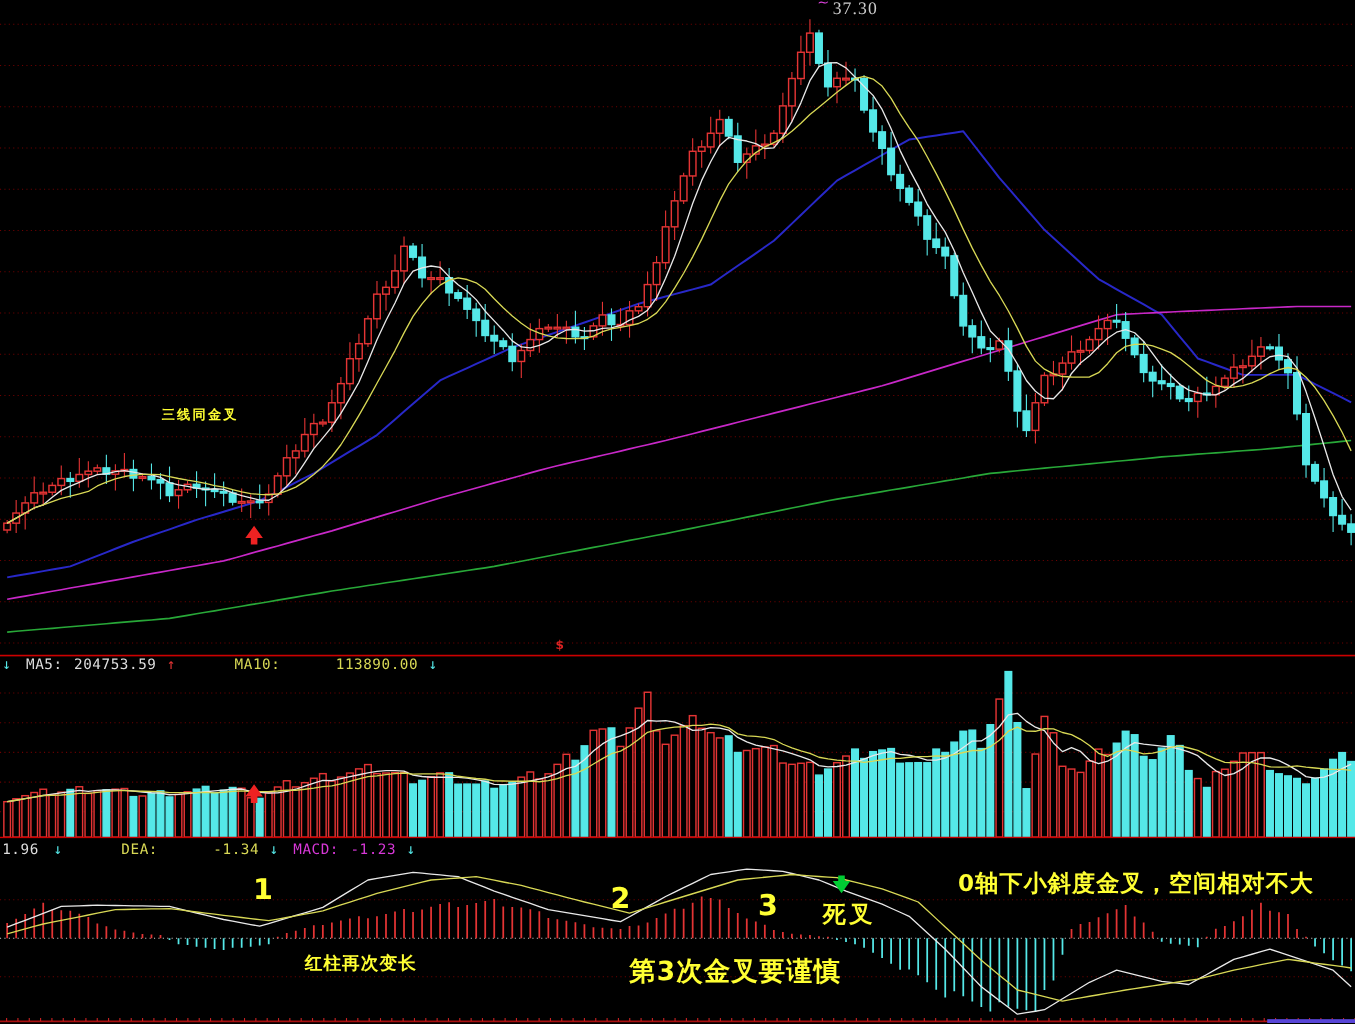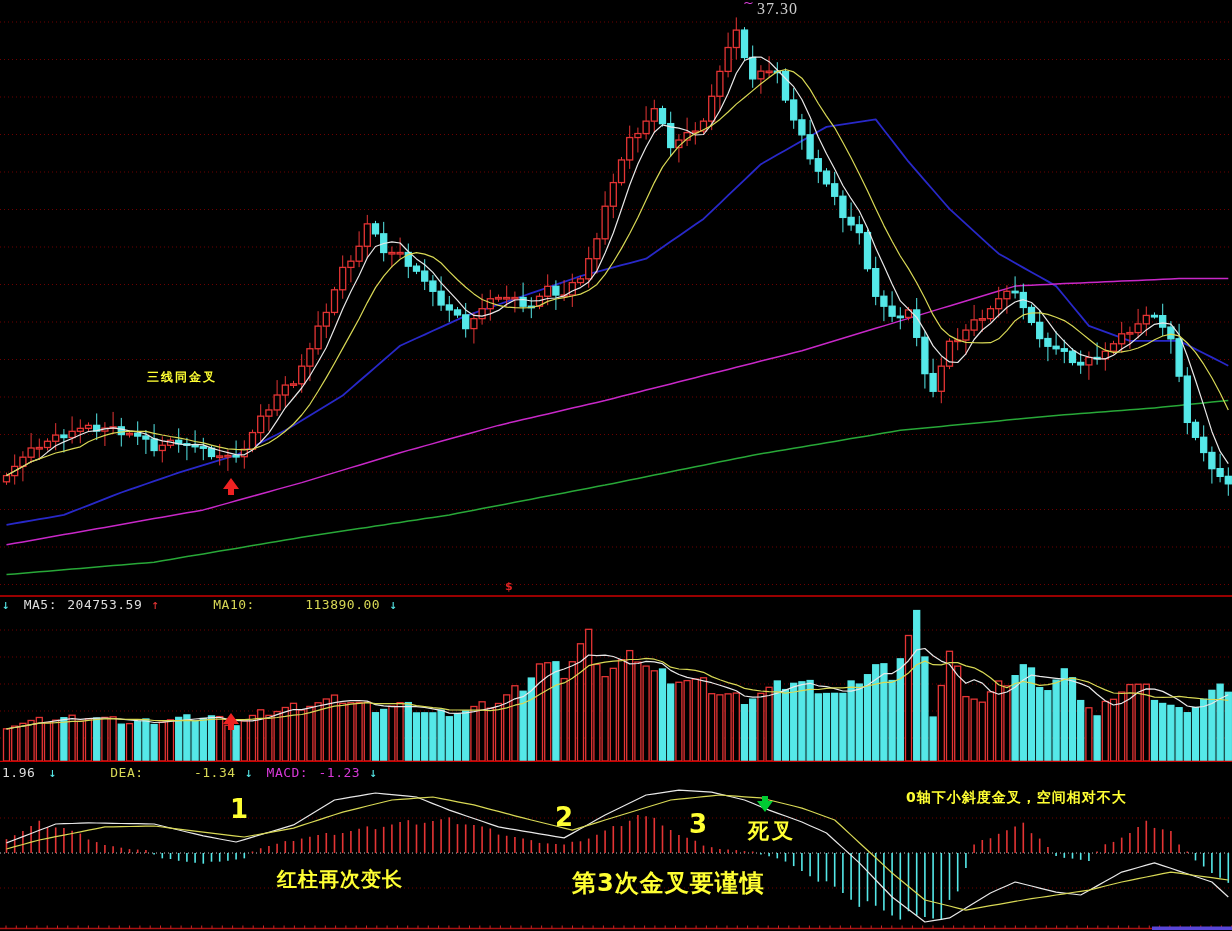--- a/index.html
+++ b/index.html
@@ -14,22 +14,22 @@
   .w{color:#dddddd;text-align:right;} .r{color:#e43434;} .y{color:#d8d855;padding-left:40px;} .c{color:#55e8e8;} .m{color:#d838d8;}
   #lbl-high{position:absolute;left:757px;top:0px;color:#cccccc;font-size:16px;
             font-family:Liberation Serif, serif;letter-spacing:1px;}
   #mark-tilde{position:absolute;left:743px;top:-5px;color:#d840d8;font-size:13px;}
   #mark-dollar{position:absolute;left:505px;top:580px;color:#dd2222;font-size:11px;font-weight:bold;}
   #ann-sanxian{left:147px;top:369px;font-size:12px;letter-spacing:2px;}
   #ann-n1{left:230px;top:794px;font-size:26px;}
   #ann-n2{left:555px;top:802px;font-size:26px;}
   #ann-n3{left:689px;top:809px;font-size:26px;}
   #ann-sicha{left:748px;top:817px;font-size:21px;letter-spacing:3px;}
-  #ann-zero{left:906px;top:789px;font-size:14px;letter-spacing:1px;}
-  #ann-redbar{left:277px;top:866px;font-size:20px;letter-spacing:1px;}
+  #ann-zero{left:871px;top:789px;font-size:21px;letter-spacing:1px;}
+  #ann-redbar{left:277px;top:866px;font-size:16px;letter-spacing:1px;}
   #ann-third{left:572px;top:867px;font-size:24px;letter-spacing:1px;}
   #vol-header{top:598px;left:2px;}
   #macd-header{top:766px;left:2px;}
 </style>
 </head>
 <body>
 
 <div id="screen">
   <svg id="svg-main" width="1232" height="597" style="top:0">
       <g>

